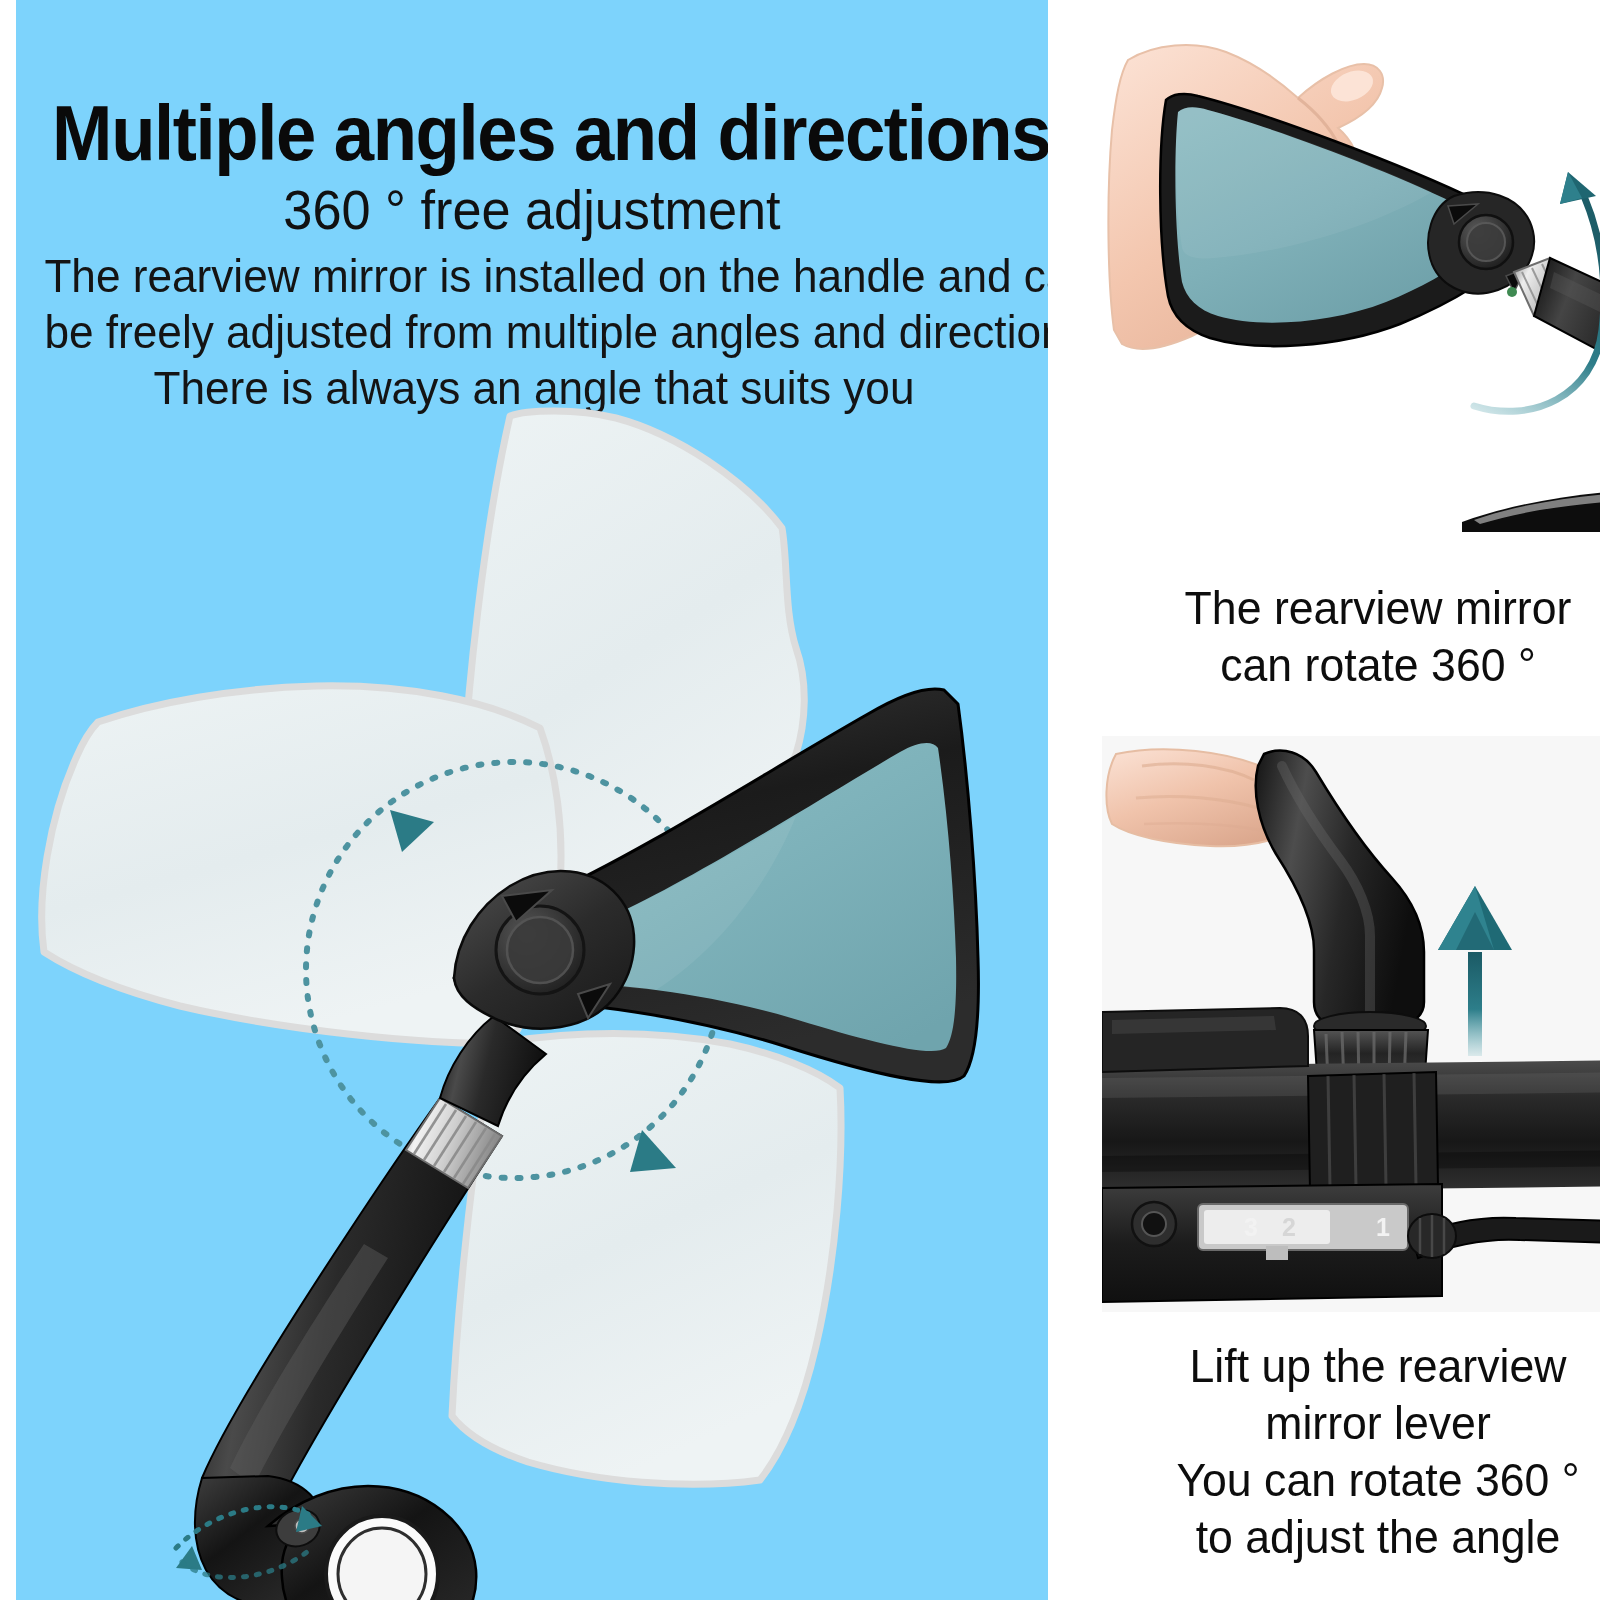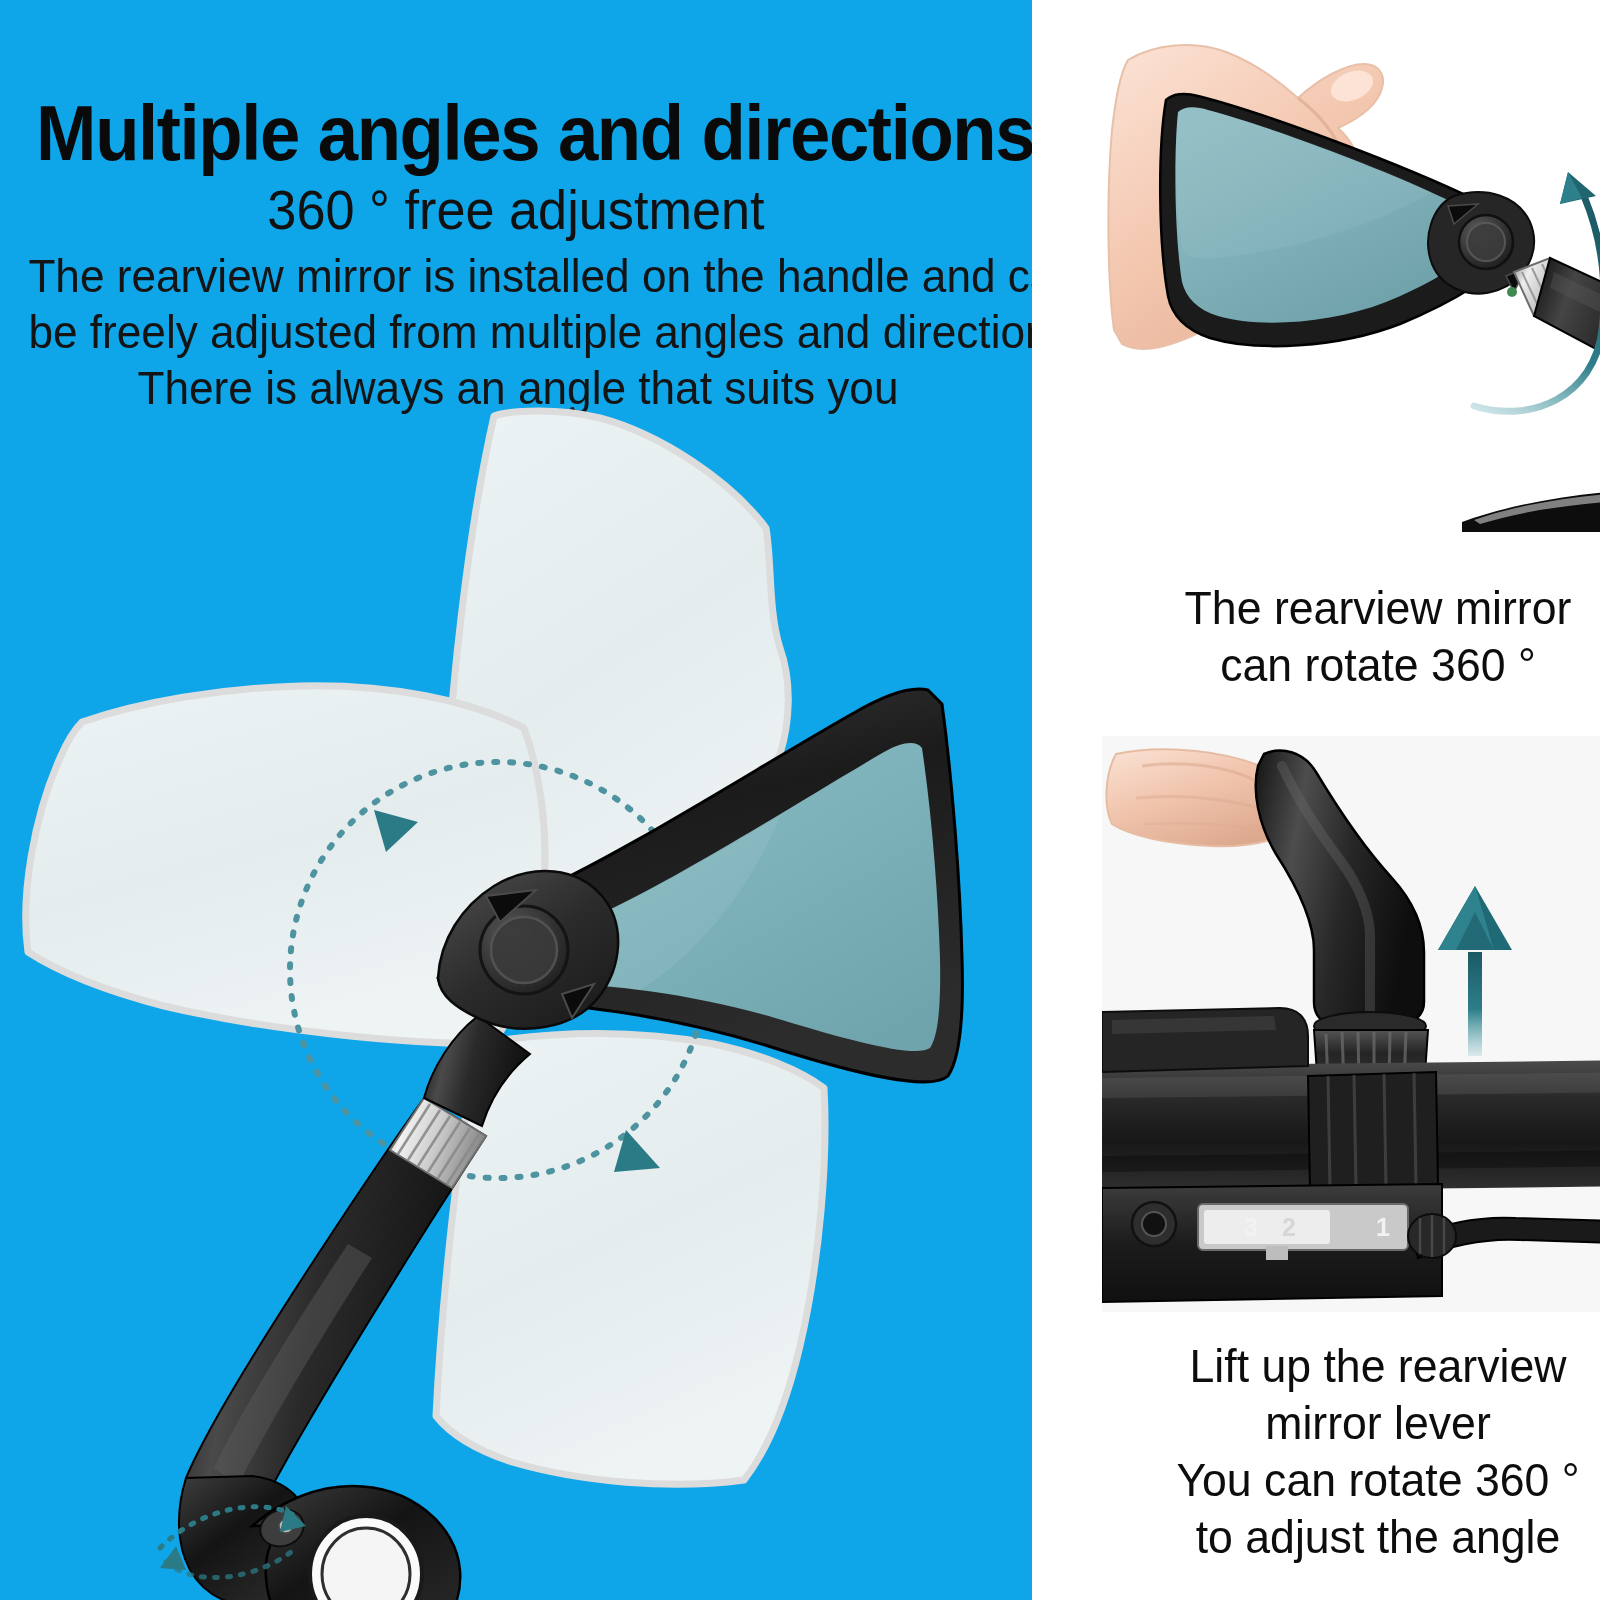--- a/index.html
+++ b/index.html
@@ -7,22 +7,22 @@
     width:1600px;height:1600px;
     background:#ffffff;
     font-family:"Liberation Sans", sans-serif;
     overflow:hidden;
     position:relative;
   }
   .page{position:absolute;inset:0;display:flex;}
 
   
   .left-col{
-    position:absolute;left:0;top:0;width:1032px;height:1600px;
-    background:#0ea5e9;
+    position:absolute;left:16px;top:0;width:1032px;height:1600px;
+    background:#7dd3fc;
     overflow:hidden;
   }
   .headline{
     position:absolute;left:0;top:92px;width:1032px;
     text-align:center;
     font-family:"Liberation Sans Narrow","Liberation Sans",sans-serif;
     font-weight:bold;
     font-size:78px;
     line-height:82px;
     letter-spacing:-1.5px;

